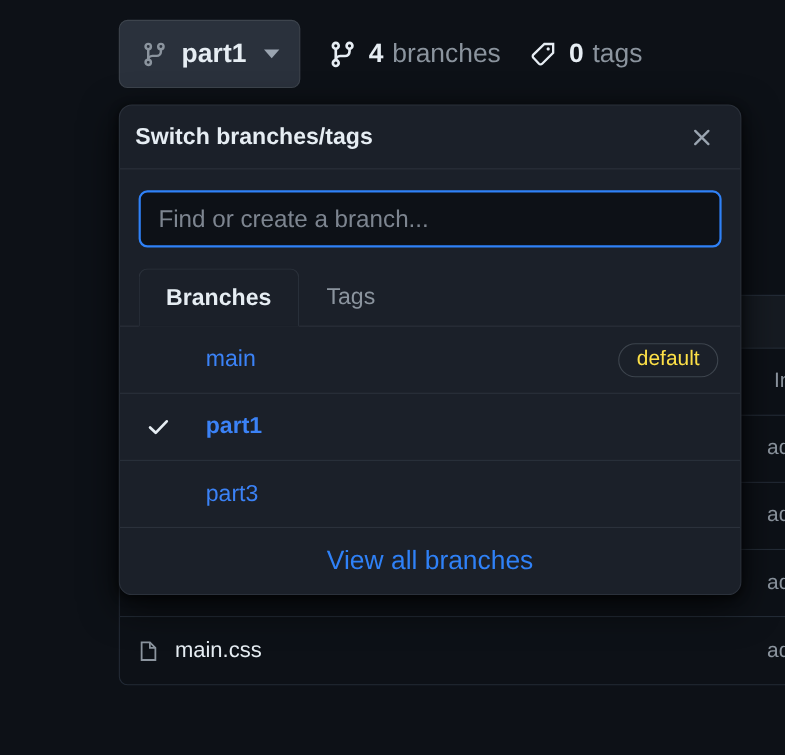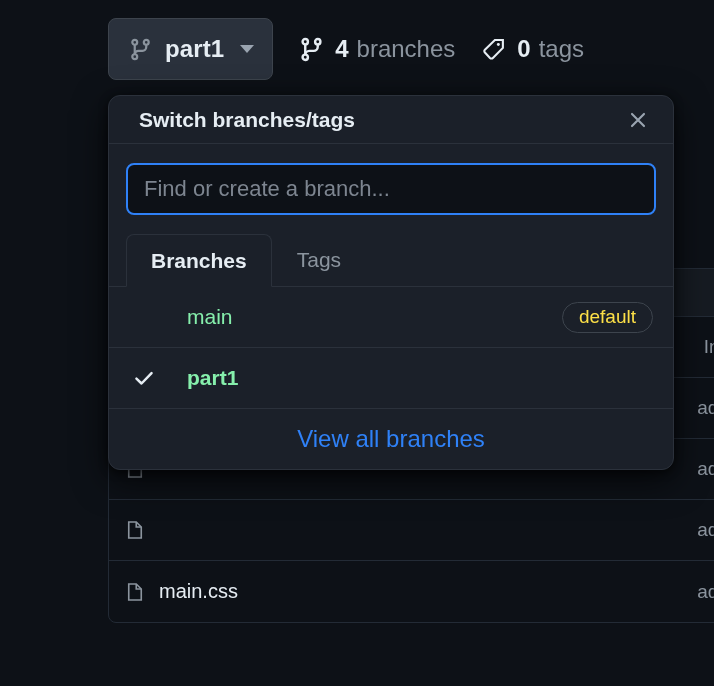--- a/index.html
+++ b/index.html
@@ -155,24 +155,24 @@
     top: 95px;
     width: 564px;
     background: #1b2029;
     border: 1px solid #2b313b;
     border-radius: 12px;
     box-shadow: 0 10px 34px rgba(0,0,0,.70), 0 2px 8px rgba(0,0,0,.55);
     z-index: 20;
     overflow: hidden;
   }
   .dd-header {
-    height: 48px;
-    display: flex;
-    align-items: center;
-    padding: 0 20px 0 30px;
+    height: 58px;
+    display: flex;
+    align-items: center;
+    padding: 0 20px 0 14px;
     border-bottom: 1px solid #2b313b;
     box-sizing: border-box;
   }
   .dd-title {
     color: #e6edf3;
     font-size: 21px;
     font-weight: 700;
   }
   .dd-close {
     margin-left: auto;
@@ -248,21 +248,21 @@
   .dd-check {
     width: 30px;
     flex: none;
     display: flex;
     align-items: center;
     justify-content: flex-start;
     color: #e6edf3;
   }
   .dd-check svg { width: 22px; height: 22px; }
   .dd-item-name {
-    color: #86efac;
+    color: #3b82f6;
     font-size: 21px;
     margin-left: 24px;
   }
   .dd-item.selected .dd-item-name { font-weight: 700; }
   .dd-badge {
     margin-left: auto;
     color: #fde047;
     font-size: 19px;
     border: 1px solid #3d444d;
     border-radius: 20px;
@@ -413,20 +413,24 @@
     <div class="dd-item selected">
       <span class="dd-check">
         <svg viewBox="0 0 16 16" fill="none" stroke="currentColor" stroke-width="1.8" stroke-linecap="round" stroke-linejoin="round">
           <path d="M2.5 8.4 6.2 12 13.5 4.4"></path>
         </svg>
       </span>
       <span class="dd-item-name">part1</span>
     </div>
 
 
+    <div class="dd-item">
+      <span class="dd-check"></span>
+      <span class="dd-item-name">part3</span>
+    </div>
 
   </div>
 
   <div class="dd-footer">
     <span class="dd-footer-link">View all branches</span>
   </div>
 
 </div>
 
 </body></html>

